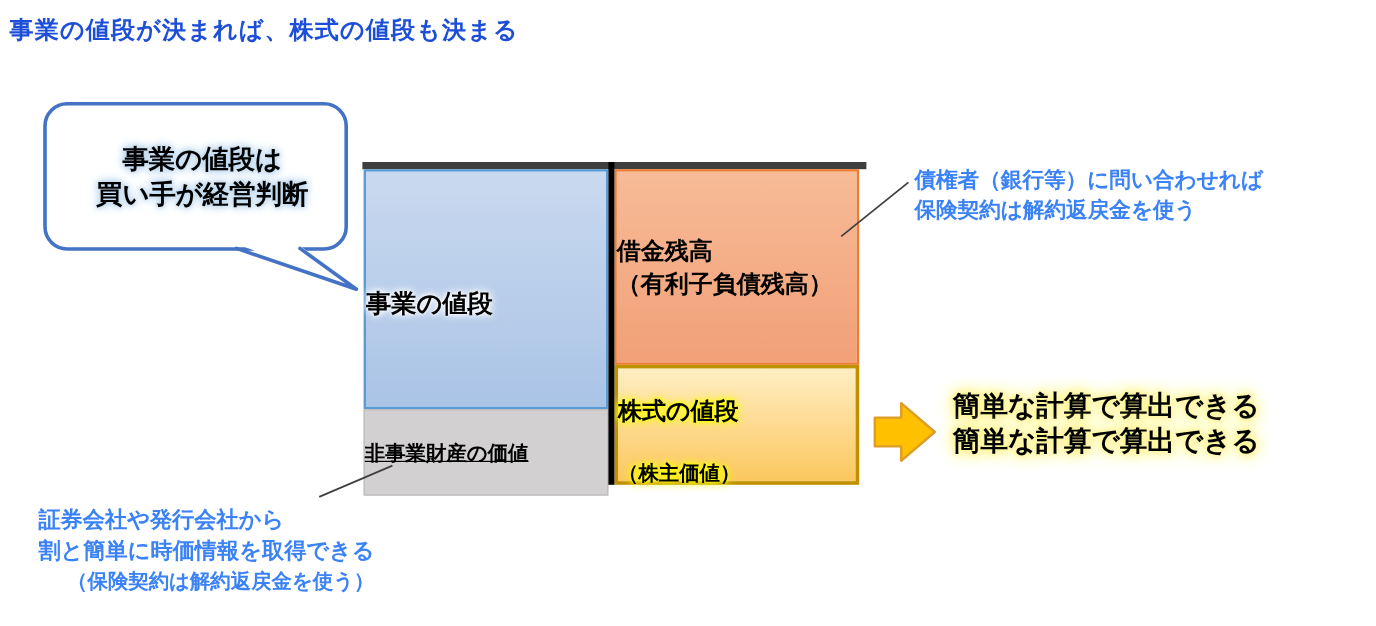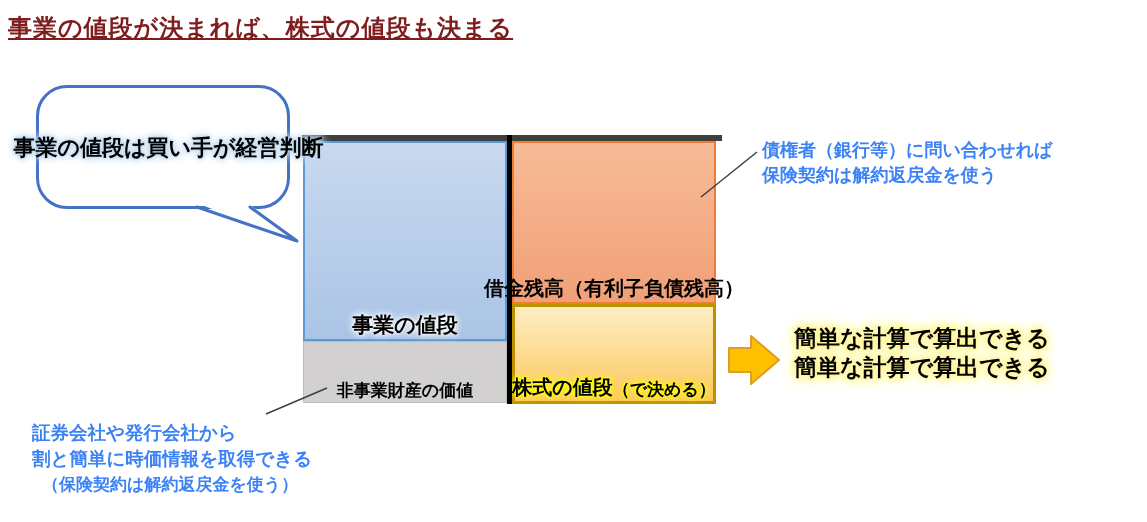--- a/index.html
+++ b/index.html
@@ -8,37 +8,36 @@
     position: relative;
     width: 1147px;
     height: 522px;
     background: #ffffff;
     font-family: "Liberation Sans", "DejaVu Sans", sans-serif;
     overflow: hidden;
   }
   .page-title {
     position: absolute;
     left: 8px; top: 12px;
-    font-size: 24px;
+    font-size: 20px;
     font-weight: bold;
-    color: #7f1d1d;
+    color: #1d4ed8;
     letter-spacing: 1px;
     white-space: nowrap;
-    text-decoration: underline;
   }
   
   .bubble {
     position: absolute;
     left: 36px; top: 85px;
     width: 254px; height: 124px;
     background: #ffffff;
     border: 3.5px solid #4472C4;
-    border-radius: 31px;
+    border-radius: 20px;
     display: flex;
-    flex-direction: row;
+    flex-direction: column;
     align-items: center;
     justify-content: center;
     z-index: 2;
     padding-left: 11px;
   }
   .bubble-line {
     font-size: 22px;
     font-weight: bold;
     color: #000000;
     line-height: 29px;
@@ -49,42 +48,43 @@
   .topbar {
     position: absolute;
     left: 302px; top: 135px;
     width: 420px; height: 6px;
     background: #3f3f3f;
     z-index: 1;
   }
   .dbox {
     position: absolute;
     display: flex;
-    flex-direction: row;
-    align-items: flex-end;
+    flex-direction: column;
+    align-items: flex-start;
     justify-content: center;
     z-index: 1;
   }
   .box-business {
     left: 303px; top: 141px;
     width: 204px; height: 200px;
     background: linear-gradient(180deg, #c9d9ef 0%, #aac4e6 100%);
     border: 2.5px solid #5B9BD5;
   }
   .box-business .label {
     font-size: 21px; font-weight: bold; color: #000;
     text-shadow: 0 0 3px #ffffff, 0 0 6px #ffffff, 0 0 9px #ffffff;
     white-space: nowrap;
     margin-top: 24px;
   }
   .box-nonbiz {
     left: 303px; top: 341px;
-    width: 204px; height: 62px;
+    width: 204px; height: 72px;
     background: #d2d0d0;
     border: 1px solid #bdbaba;
+    text-decoration: underline;
   }
   .box-nonbiz .label {
     font-size: 17px; font-weight: bold; color: #000; white-space: nowrap;
   }
   .divider {
     position: absolute;
     left: 507px; top: 135px;
     width: 5px; height: 269px;
     background: #000000;
     z-index: 2;
@@ -112,21 +112,21 @@
   .box-stock .l2 { font-size: 17px; }
   
   .ann {
     position: absolute;
     font-weight: bold;
     color: #3b82f6;
     z-index: 1;
   }
   .ann-debt { left: 762px; top: 138px; font-size: 18px; line-height: 25px; }
   .ann-assets { left: 32px; top: 420px; font-size: 18.5px; line-height: 26px; }
-  .ann-assets .paren { font-size: 17px; padding-left: 10px; }
+  .ann-assets .paren { font-size: 17px; padding-left: 10px; text-align: right; }
   .ann div { white-space: nowrap; }
   
   .conclusion {
     position: absolute;
     left: 794px; top: 324px;
     z-index: 1;
   }
   .conclusion div {
     font-size: 23px; font-weight: bold; color: #000;
     line-height: 29px; white-space: nowrap;
@@ -164,21 +164,21 @@
 
   <div class="divider"></div>
 
   <div class="dbox box-debt">
     <div class="l1">借金残高</div>
     <div class="l2">（有利子負債残高）</div>
   </div>
 
   <div class="dbox box-stock">
     <div class="glow-y l1">株式の値段</div>
-    <div class="glow-y l2">（で決める）</div>
+    <div class="glow-y l2">（株主価値）</div>
   </div>
 
   <div class="ann ann-debt">
     <div>債権者（銀行等）に問い合わせれば</div>
     <div>保険契約は解約返戻金を使う</div>
   </div>
 
   <div class="ann ann-assets">
     <div>証券会社や発行会社から</div>
     <div>割と簡単に時価情報を取得できる</div>

